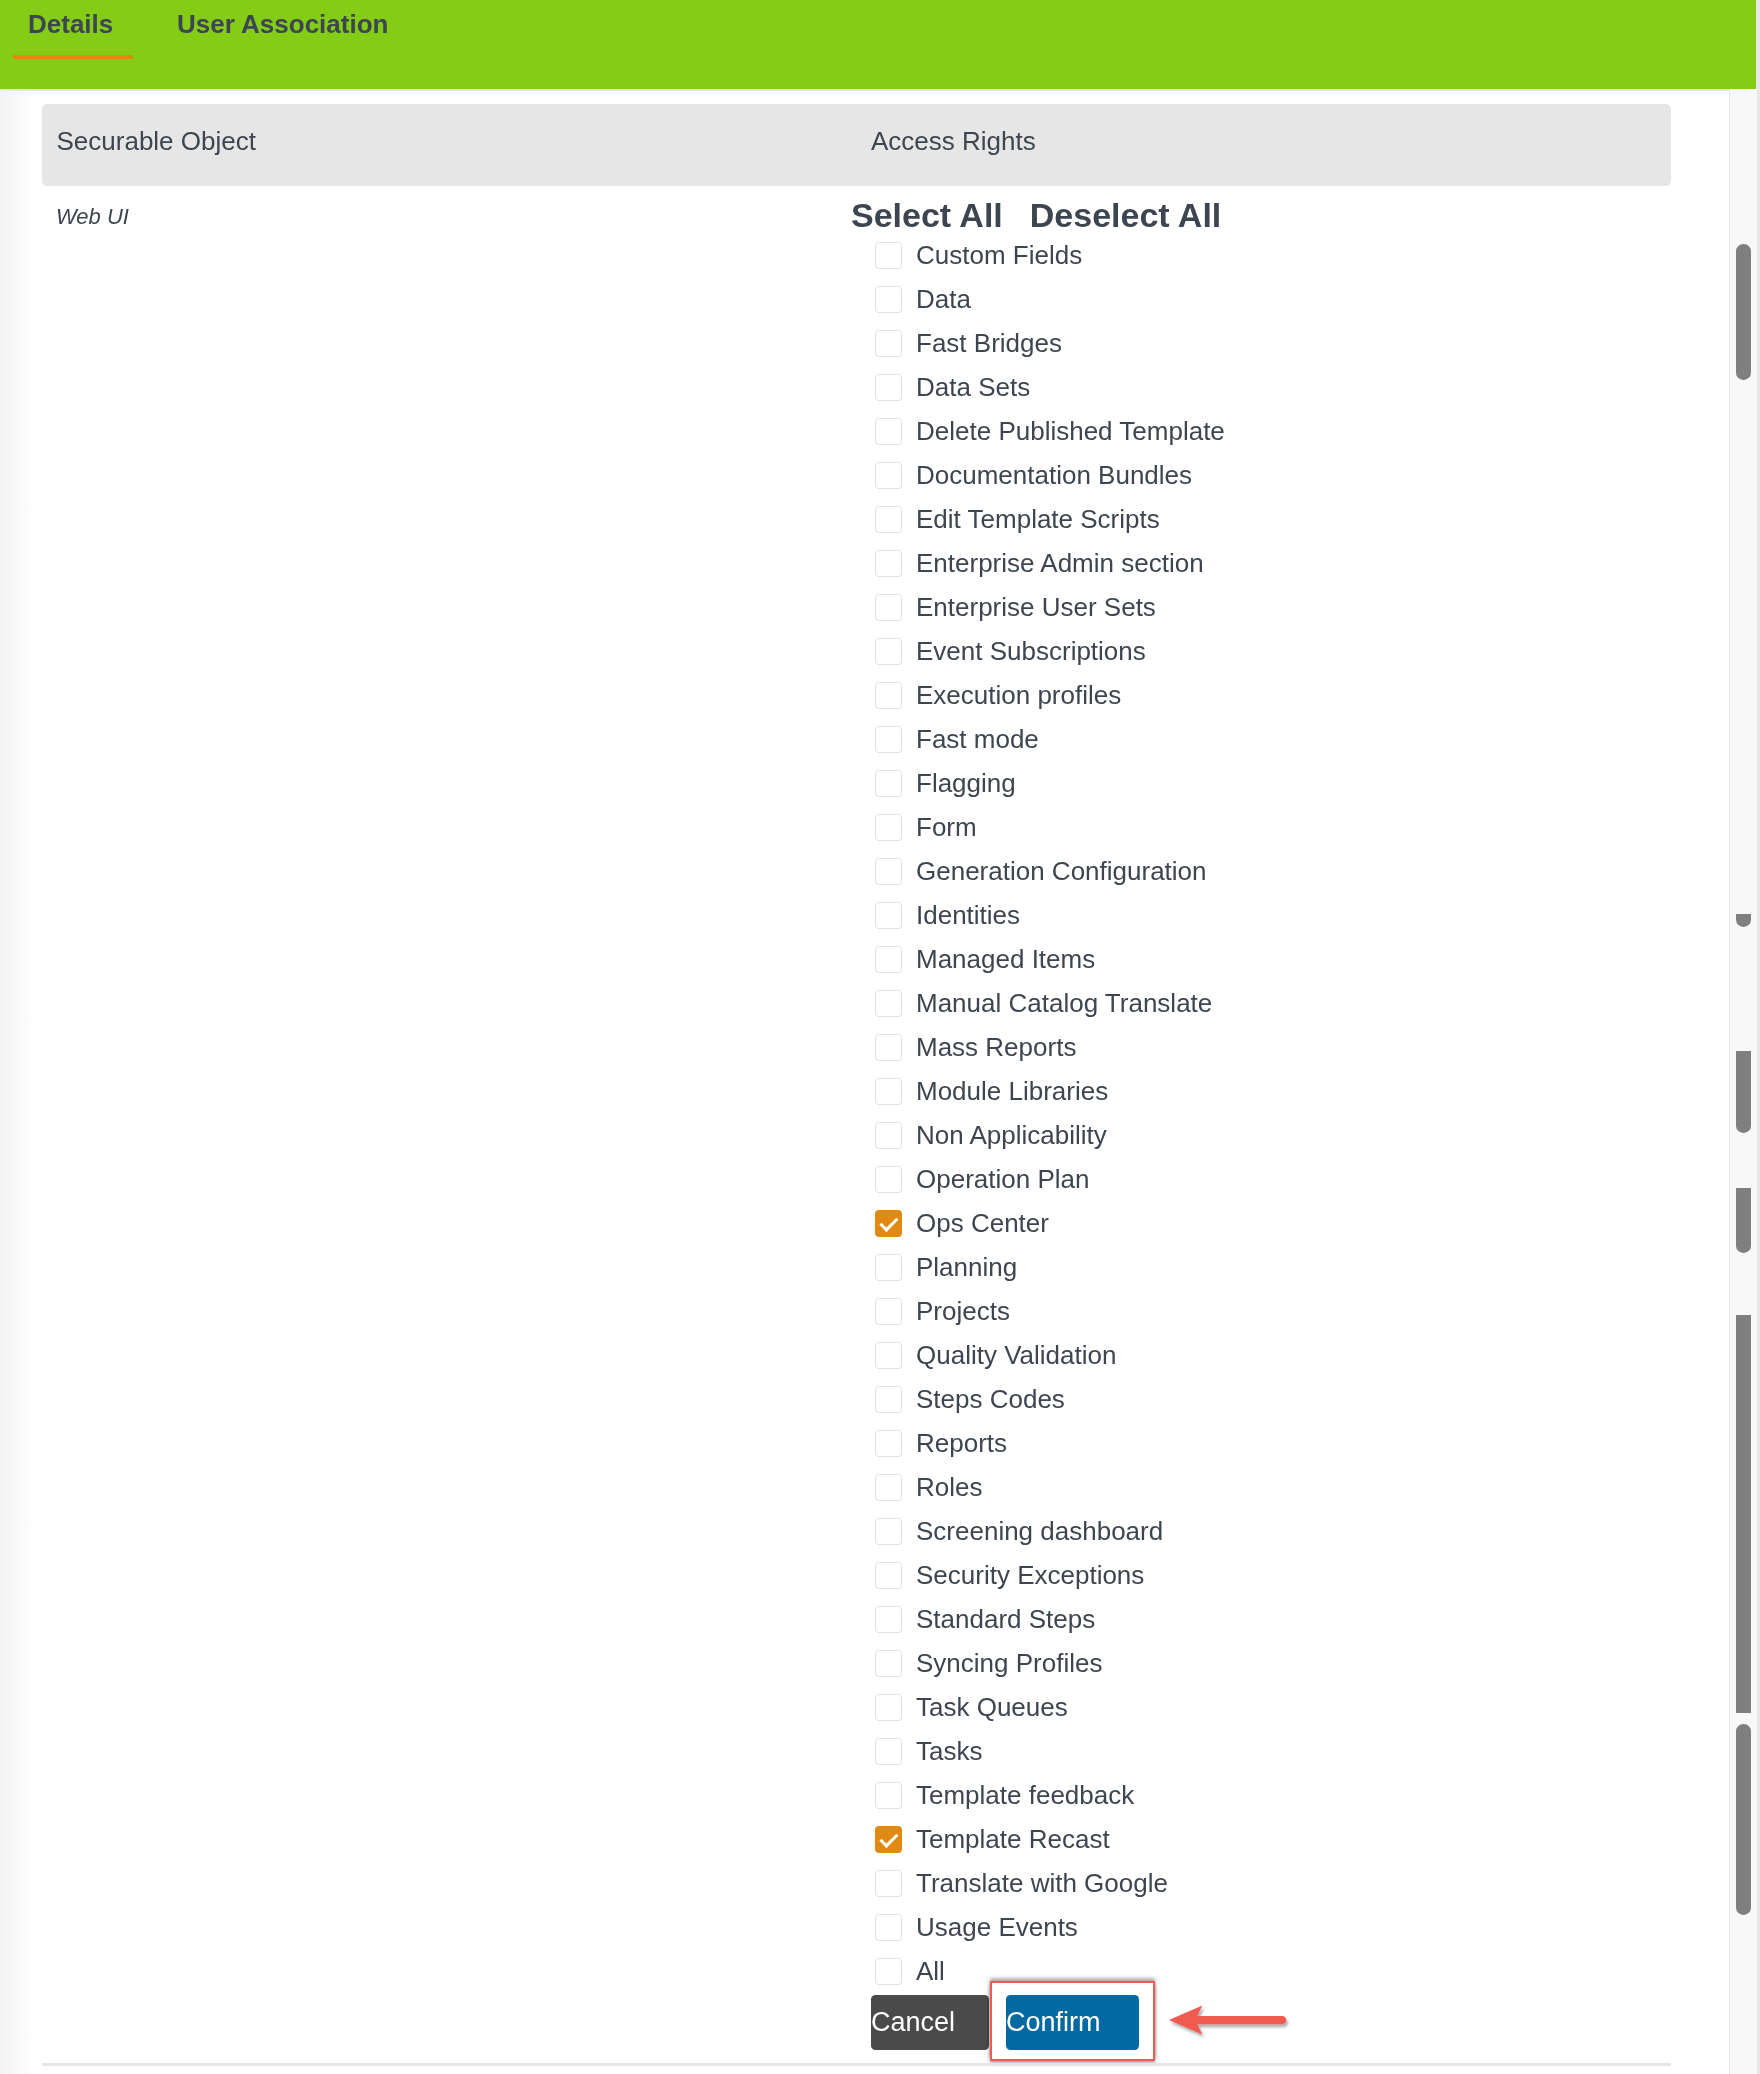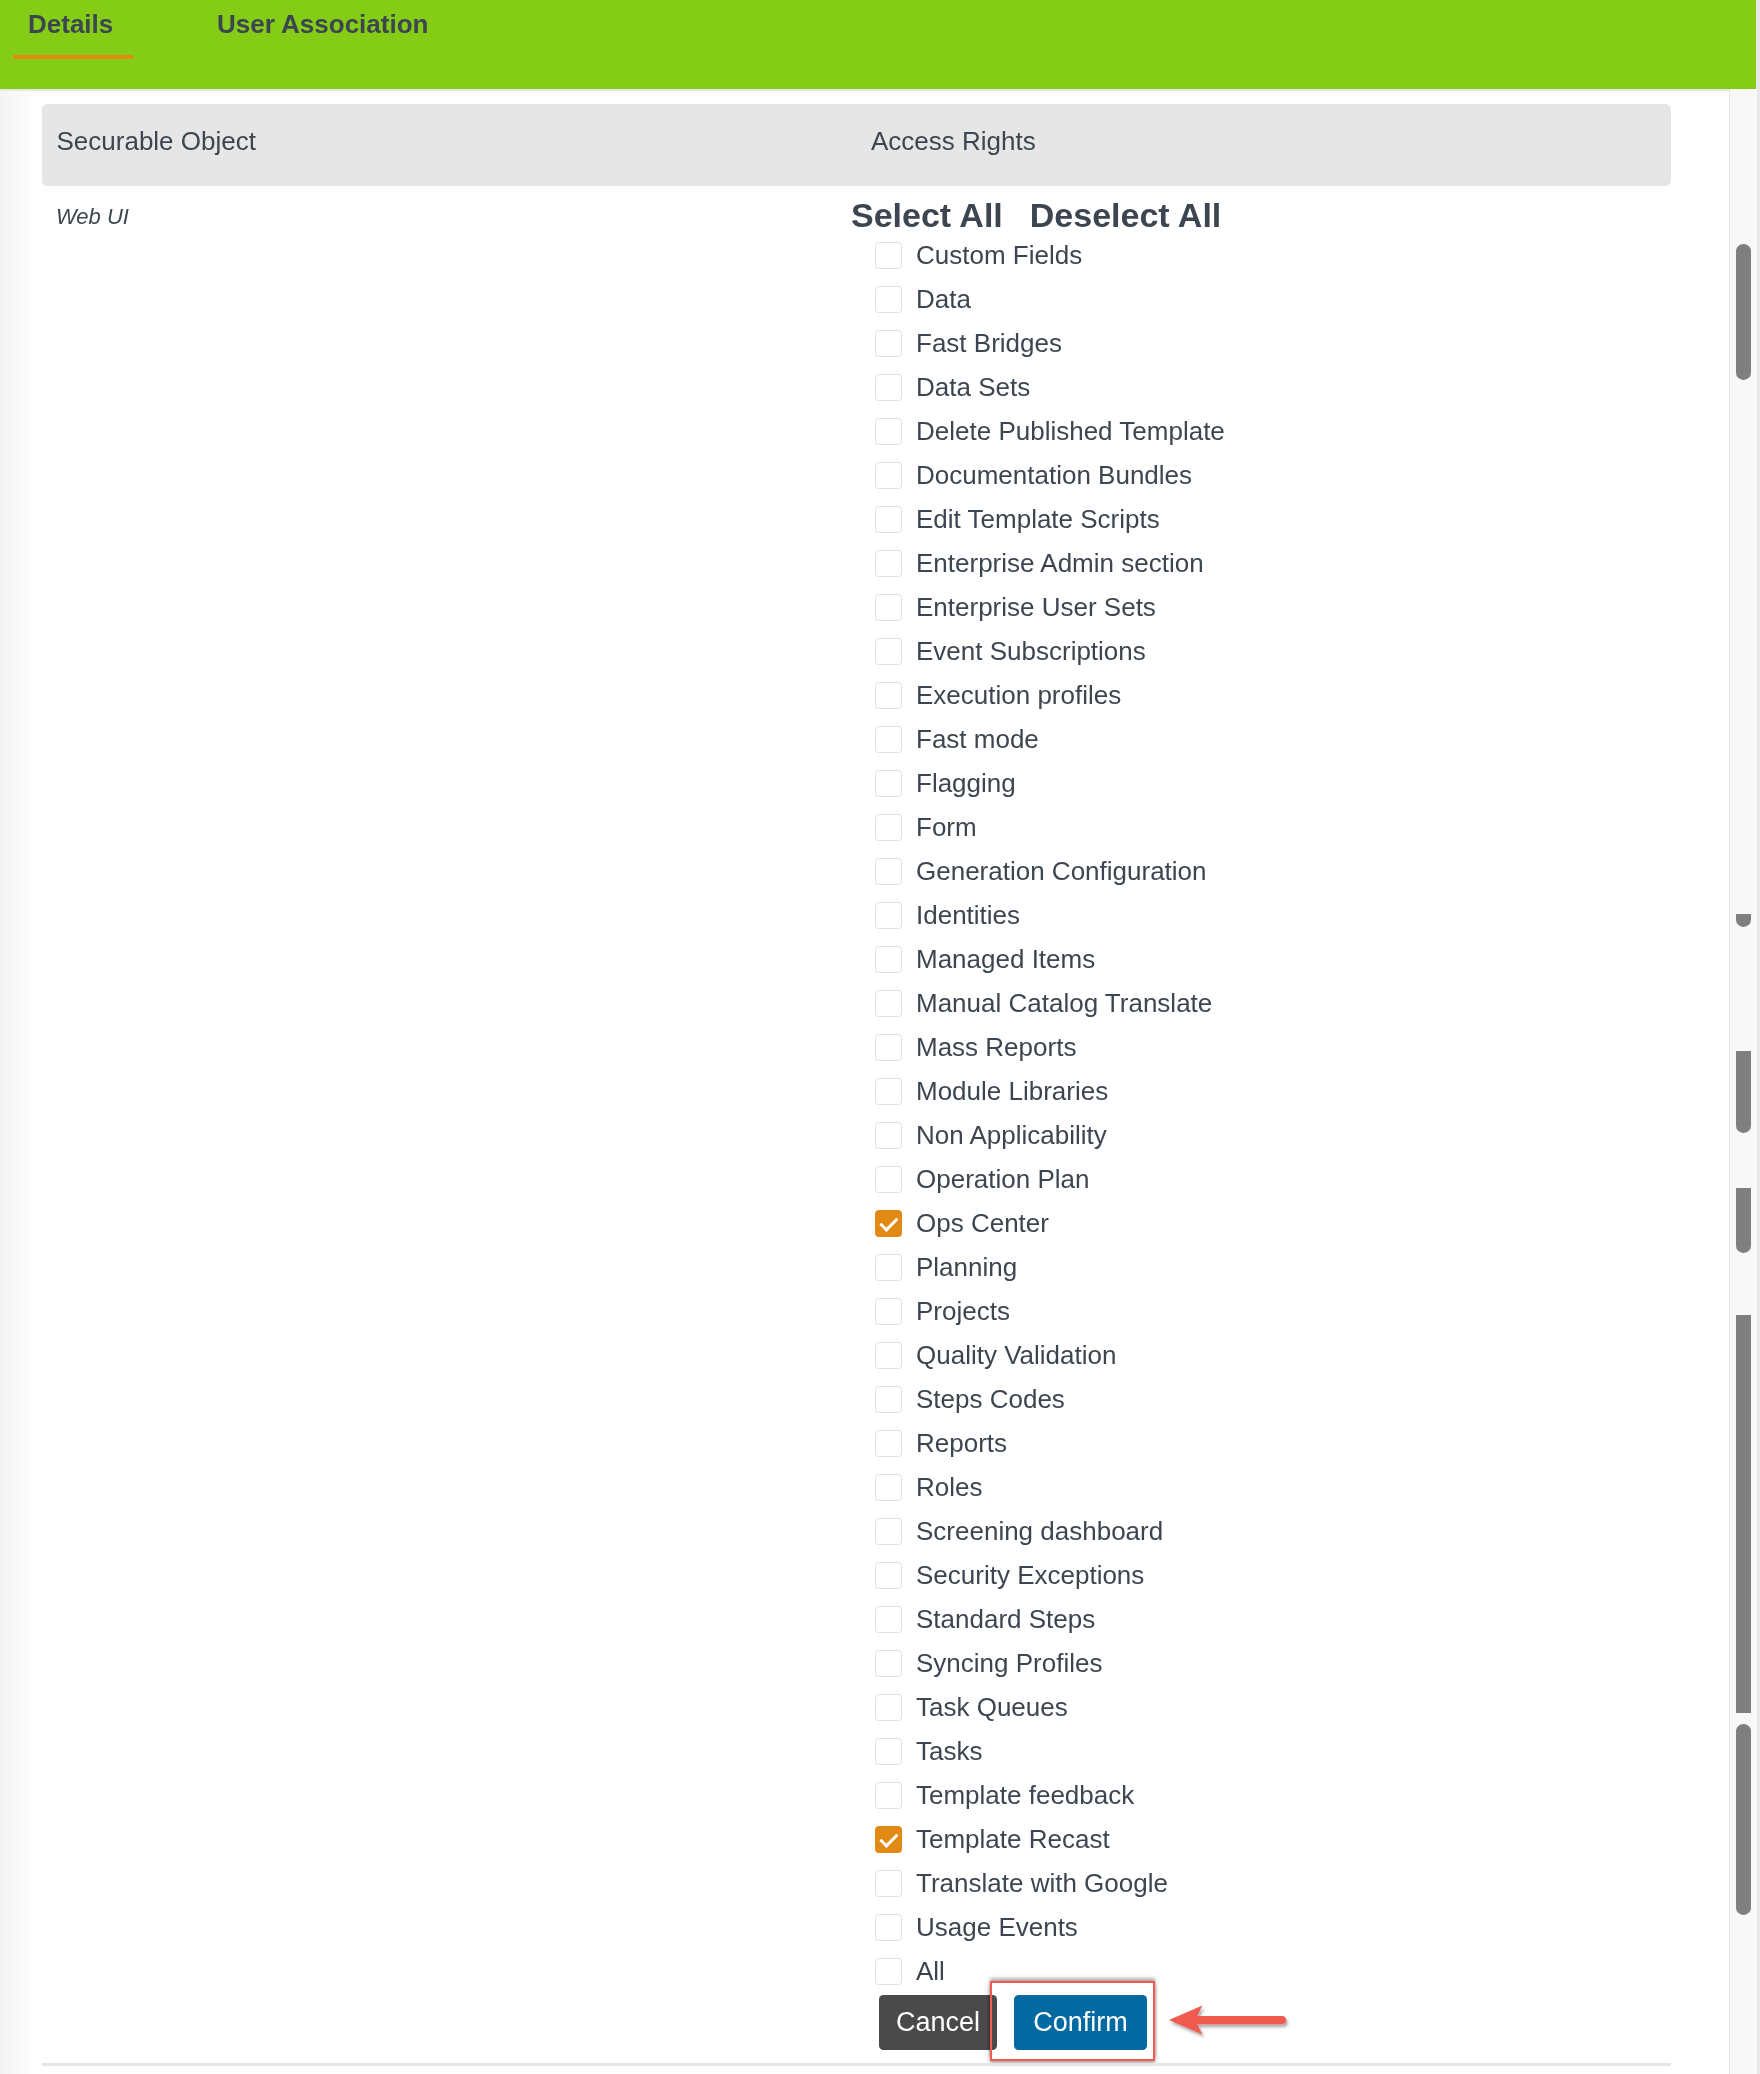--- a/index.html
+++ b/index.html
@@ -8,21 +8,21 @@
     background: #ffffff; font-family: "Liberation Sans", "DejaVu Sans", sans-serif;
     color: #3d4650;
   }
   .left-shade {
     position: absolute; left: 0; top: 89px; width: 36px; bottom: 0;
     background: linear-gradient(to right, #f3f3f3, #ffffff);
   }
   .tabs { position: absolute; left: 0; top: 0; width: 1756px; height: 89px; border-bottom: 2.7px solid #e6e6e6; background: #84cc16; }
   .tab { position: absolute; top: 9px; font-weight: bold; font-size: 26px; color: #3d4650; cursor: pointer; }
   .tab.details { left: 28px; }
-  .tab.user { left: 177px; margin-left: 40px; }
+  .tab.user { left: 177px; }
   .tab-underline { position: absolute; left: 12.7px; top: 55px; width: 120px; height: 3.6px; background: #e08a14; }
   .outer-right { position: absolute; right: 0; top: 0; width: 3.6px; height: 2075px; background: #e8e8e8; }
 
   .header-bar {
     position: absolute; left: 42px; top: 104px; width: 1629px; height: 82px;
     background: #e6e6e6; border-radius: 5.5px;
   }
   .hdr { position: absolute; top: 22px; font-size: 26px; color: #3d4650; }
   .hdr.obj { left: 14.5px; }
   .hdr.rights { left: 829px; }
@@ -38,21 +38,21 @@
     position: absolute; left: 0; top: 0; width: 27px; height: 27px;
     border: 1.4px solid #e0e0e0; border-radius: 3.6px; background: #fff; box-sizing: border-box;
   }
   .cb.checked { background: #e08a14; border-color: #e08a14; }
   .cb.checked::after {
     content: ""; position: absolute; left: 8.2px; top: 2.7px; width: 7.3px; height: 13.6px;
     border: solid #fff; border-width: 0 3.6px 3.6px 0; transform: rotate(45deg);
   }
   .item-label { position: absolute; left: 41px; top: -1.8px; font-size: 26px; white-space: nowrap; color: #3d4650; }
 
-  .btn { position: absolute; top: 1995px; height: 55px; border-radius: 4.5px; color: #fff; font-size: 27px; text-align: center; line-height: 55px; cursor: pointer; margin-left: 8px; }
+  .btn { position: absolute; top: 1995px; height: 55px; border-radius: 4.5px; color: #fff; font-size: 27px; text-align: left; line-height: 55px; cursor: pointer; }
   .btn.cancel { left: 871px; width: 118px; background: #4a4a4a; }
   .btn.confirm { left: 1006px; width: 133px; background: #0369a1; }
   .highlight-box {
     position: absolute; left: 990px; top: 1981px; width: 165px; height: 80px;
     border: 2.7px solid #f05a50; box-sizing: border-box;
     box-shadow: 0 -2.7px 3.6px rgba(0,0,0,0.35), 0 2.7px 3.6px rgba(0,0,0,0.35);
   }
   .arrow { position: absolute; left: 1166px; top: 2002px; }
   .bottom-line { position: absolute; left: 42px; top: 2063px; width: 1629px; height: 2.7px; background: #e6e6e6; }
 

